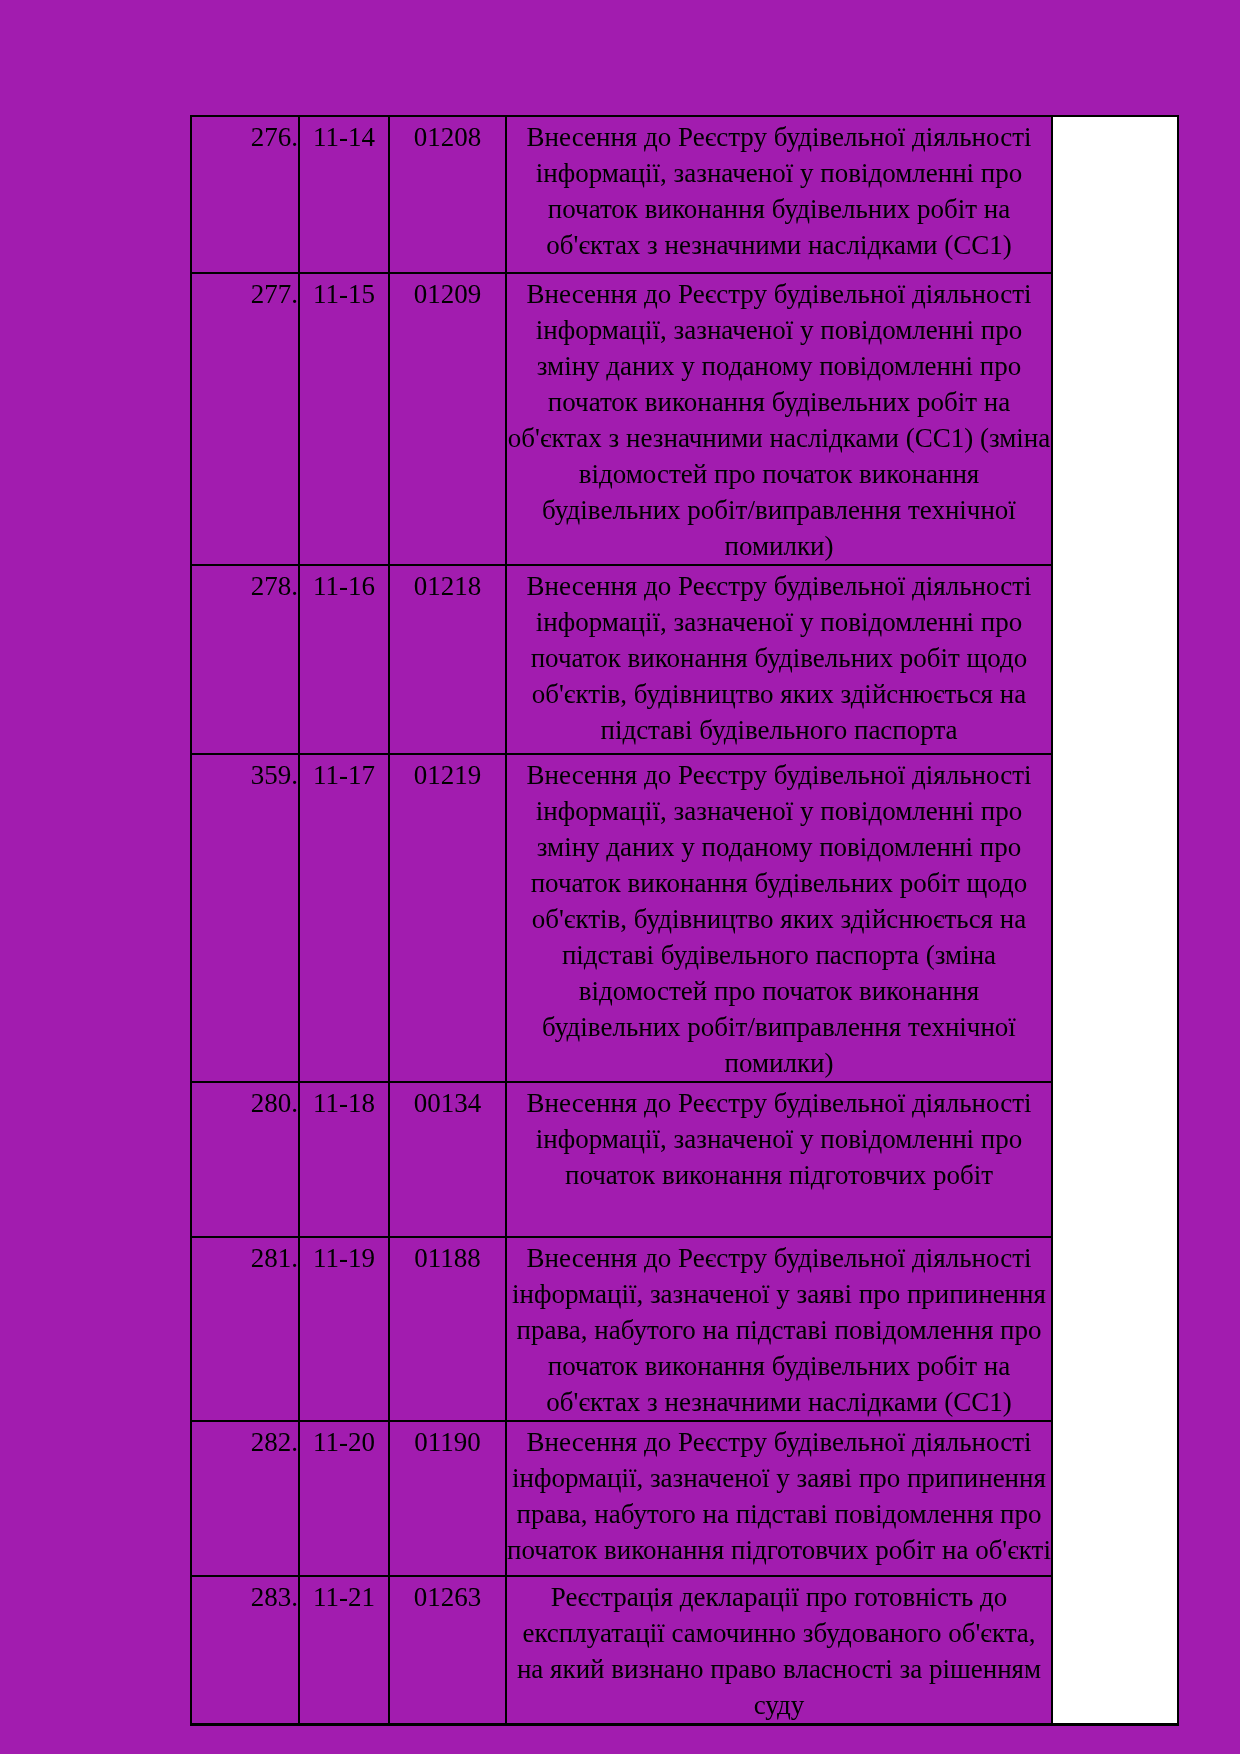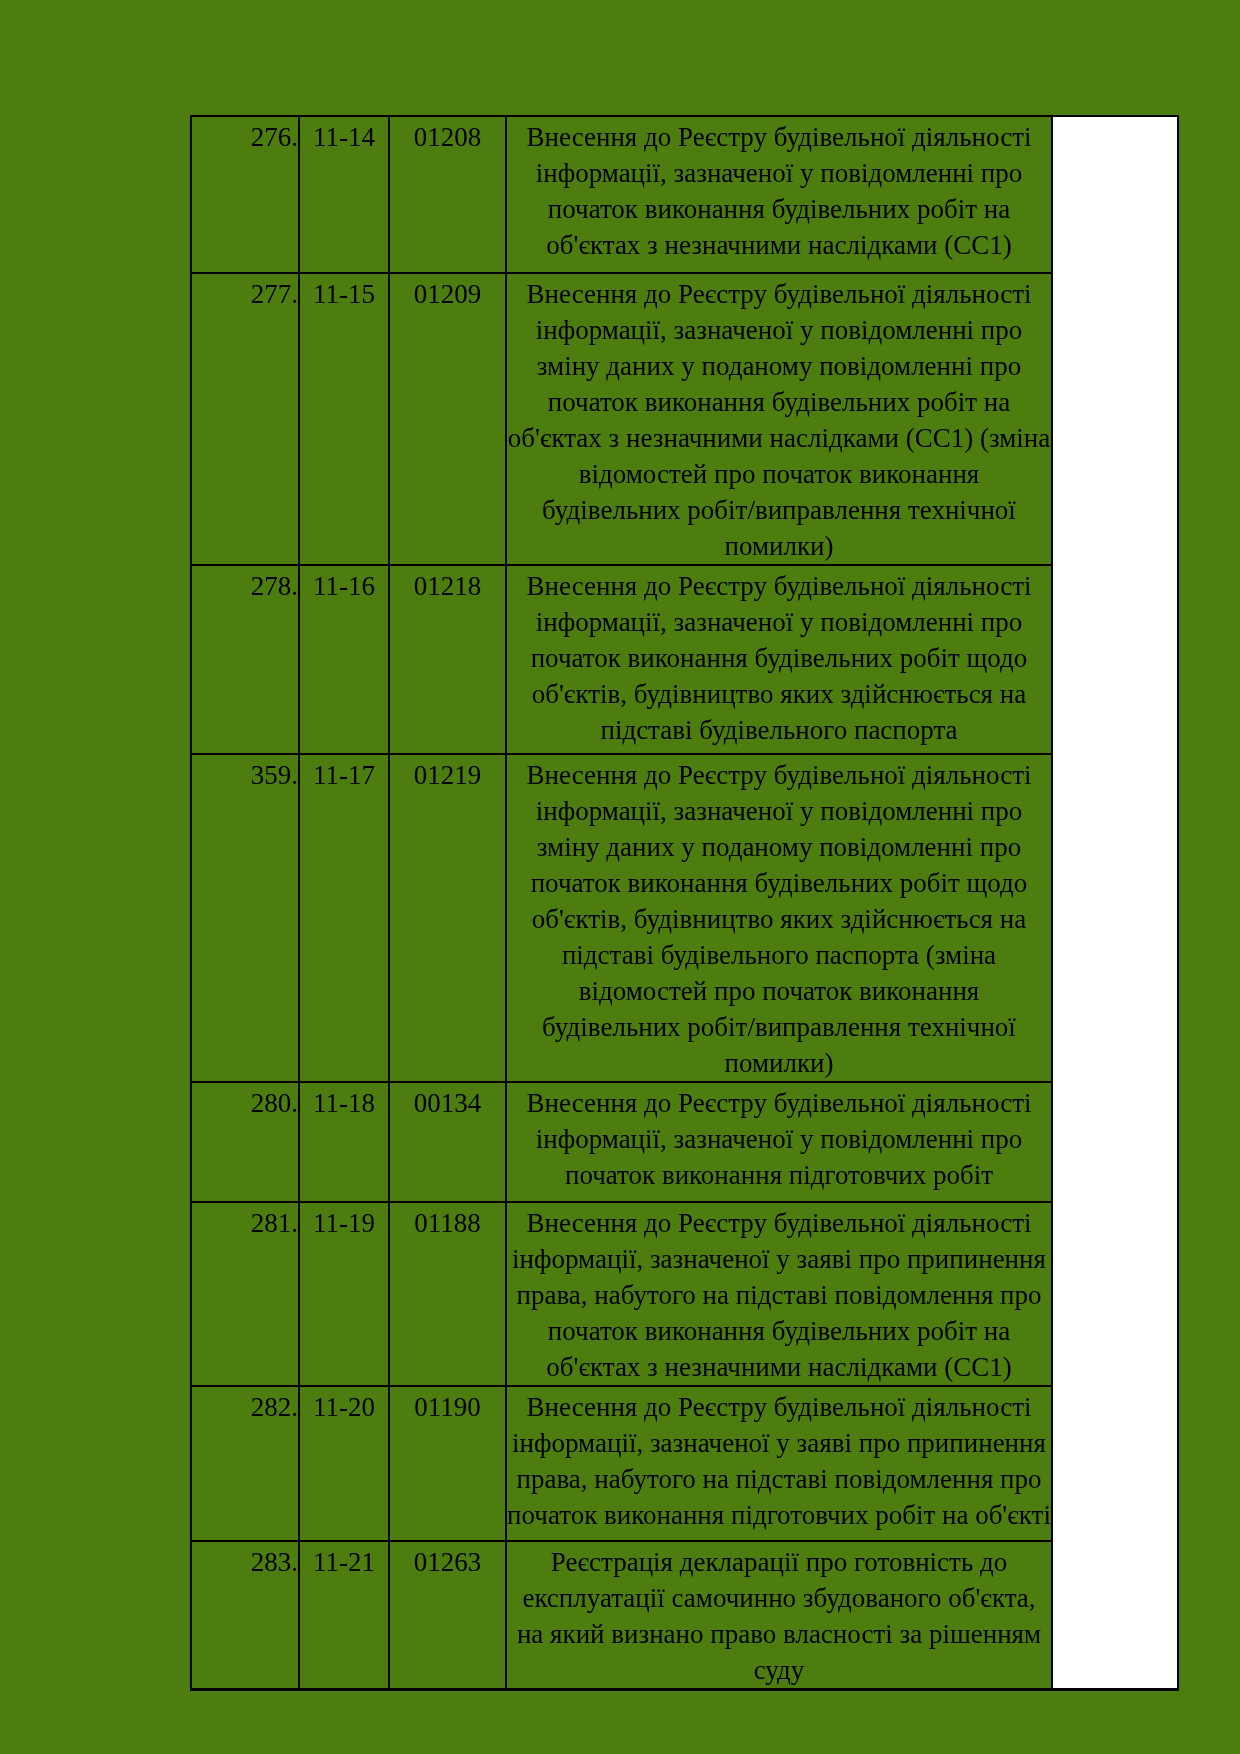--- a/index.html
+++ b/index.html
@@ -9,21 +9,21 @@
   body {
     width: 1240px;
     height: 1754px;
     background: #e9e9e9;
     font-family: "Liberation Serif", "DejaVu Serif", serif;
   }
   .page {
     position: relative;
     width: 1240px;
     height: 1754px;
-    background: #4d7c0f;
+    background: #a21caf;
     overflow: hidden;
   }
   table.services-table {
     position: absolute;
     left: 190px;
     top: 115px;
     width: 987px;
     border-collapse: collapse;
     table-layout: fixed;
     border: 2px solid #000000;
@@ -92,21 +92,21 @@
     <td class="cell-desc">Внесення до Реєстру будівельної діяльності інформації, зазначеної у повідомленні про початок виконання будівельних робіт щодо об'єктів, будівництво яких здійснюється на підставі будівельного паспорта</td>
   </tr>
 
   <tr style="height: 288px;">
     <td class="cell-num">359.</td>
     <td class="cell-code">11-17</td>
     <td class="cell-svc">01219</td>
     <td class="cell-desc">Внесення до Реєстру будівельної діяльності інформації, зазначеної у повідомленні про зміну даних у поданому повідомленні про початок виконання будівельних робіт щодо об'єктів, будівництво яких здійснюється на підставі будівельного паспорта (зміна відомостей про початок виконання будівельних робіт/виправлення технічної помилки)</td>
   </tr>
 
-  <tr style="height: 120px; border-radius: 15px;">
+  <tr style="height: 155px; border-radius: 15px;">
     <td class="cell-num">280.</td>
     <td class="cell-code">11-18</td>
     <td class="cell-svc">00134</td>
     <td class="cell-desc">Внесення до Реєстру будівельної діяльності інформації, зазначеної у повідомленні про початок виконання підготовчих робіт</td>
   </tr>
 
   <tr style="height: 172px; font-family: Liberation Serif, serif;">
     <td class="cell-num">281.</td>
     <td class="cell-code">11-19</td>
     <td class="cell-svc">01188</td>

